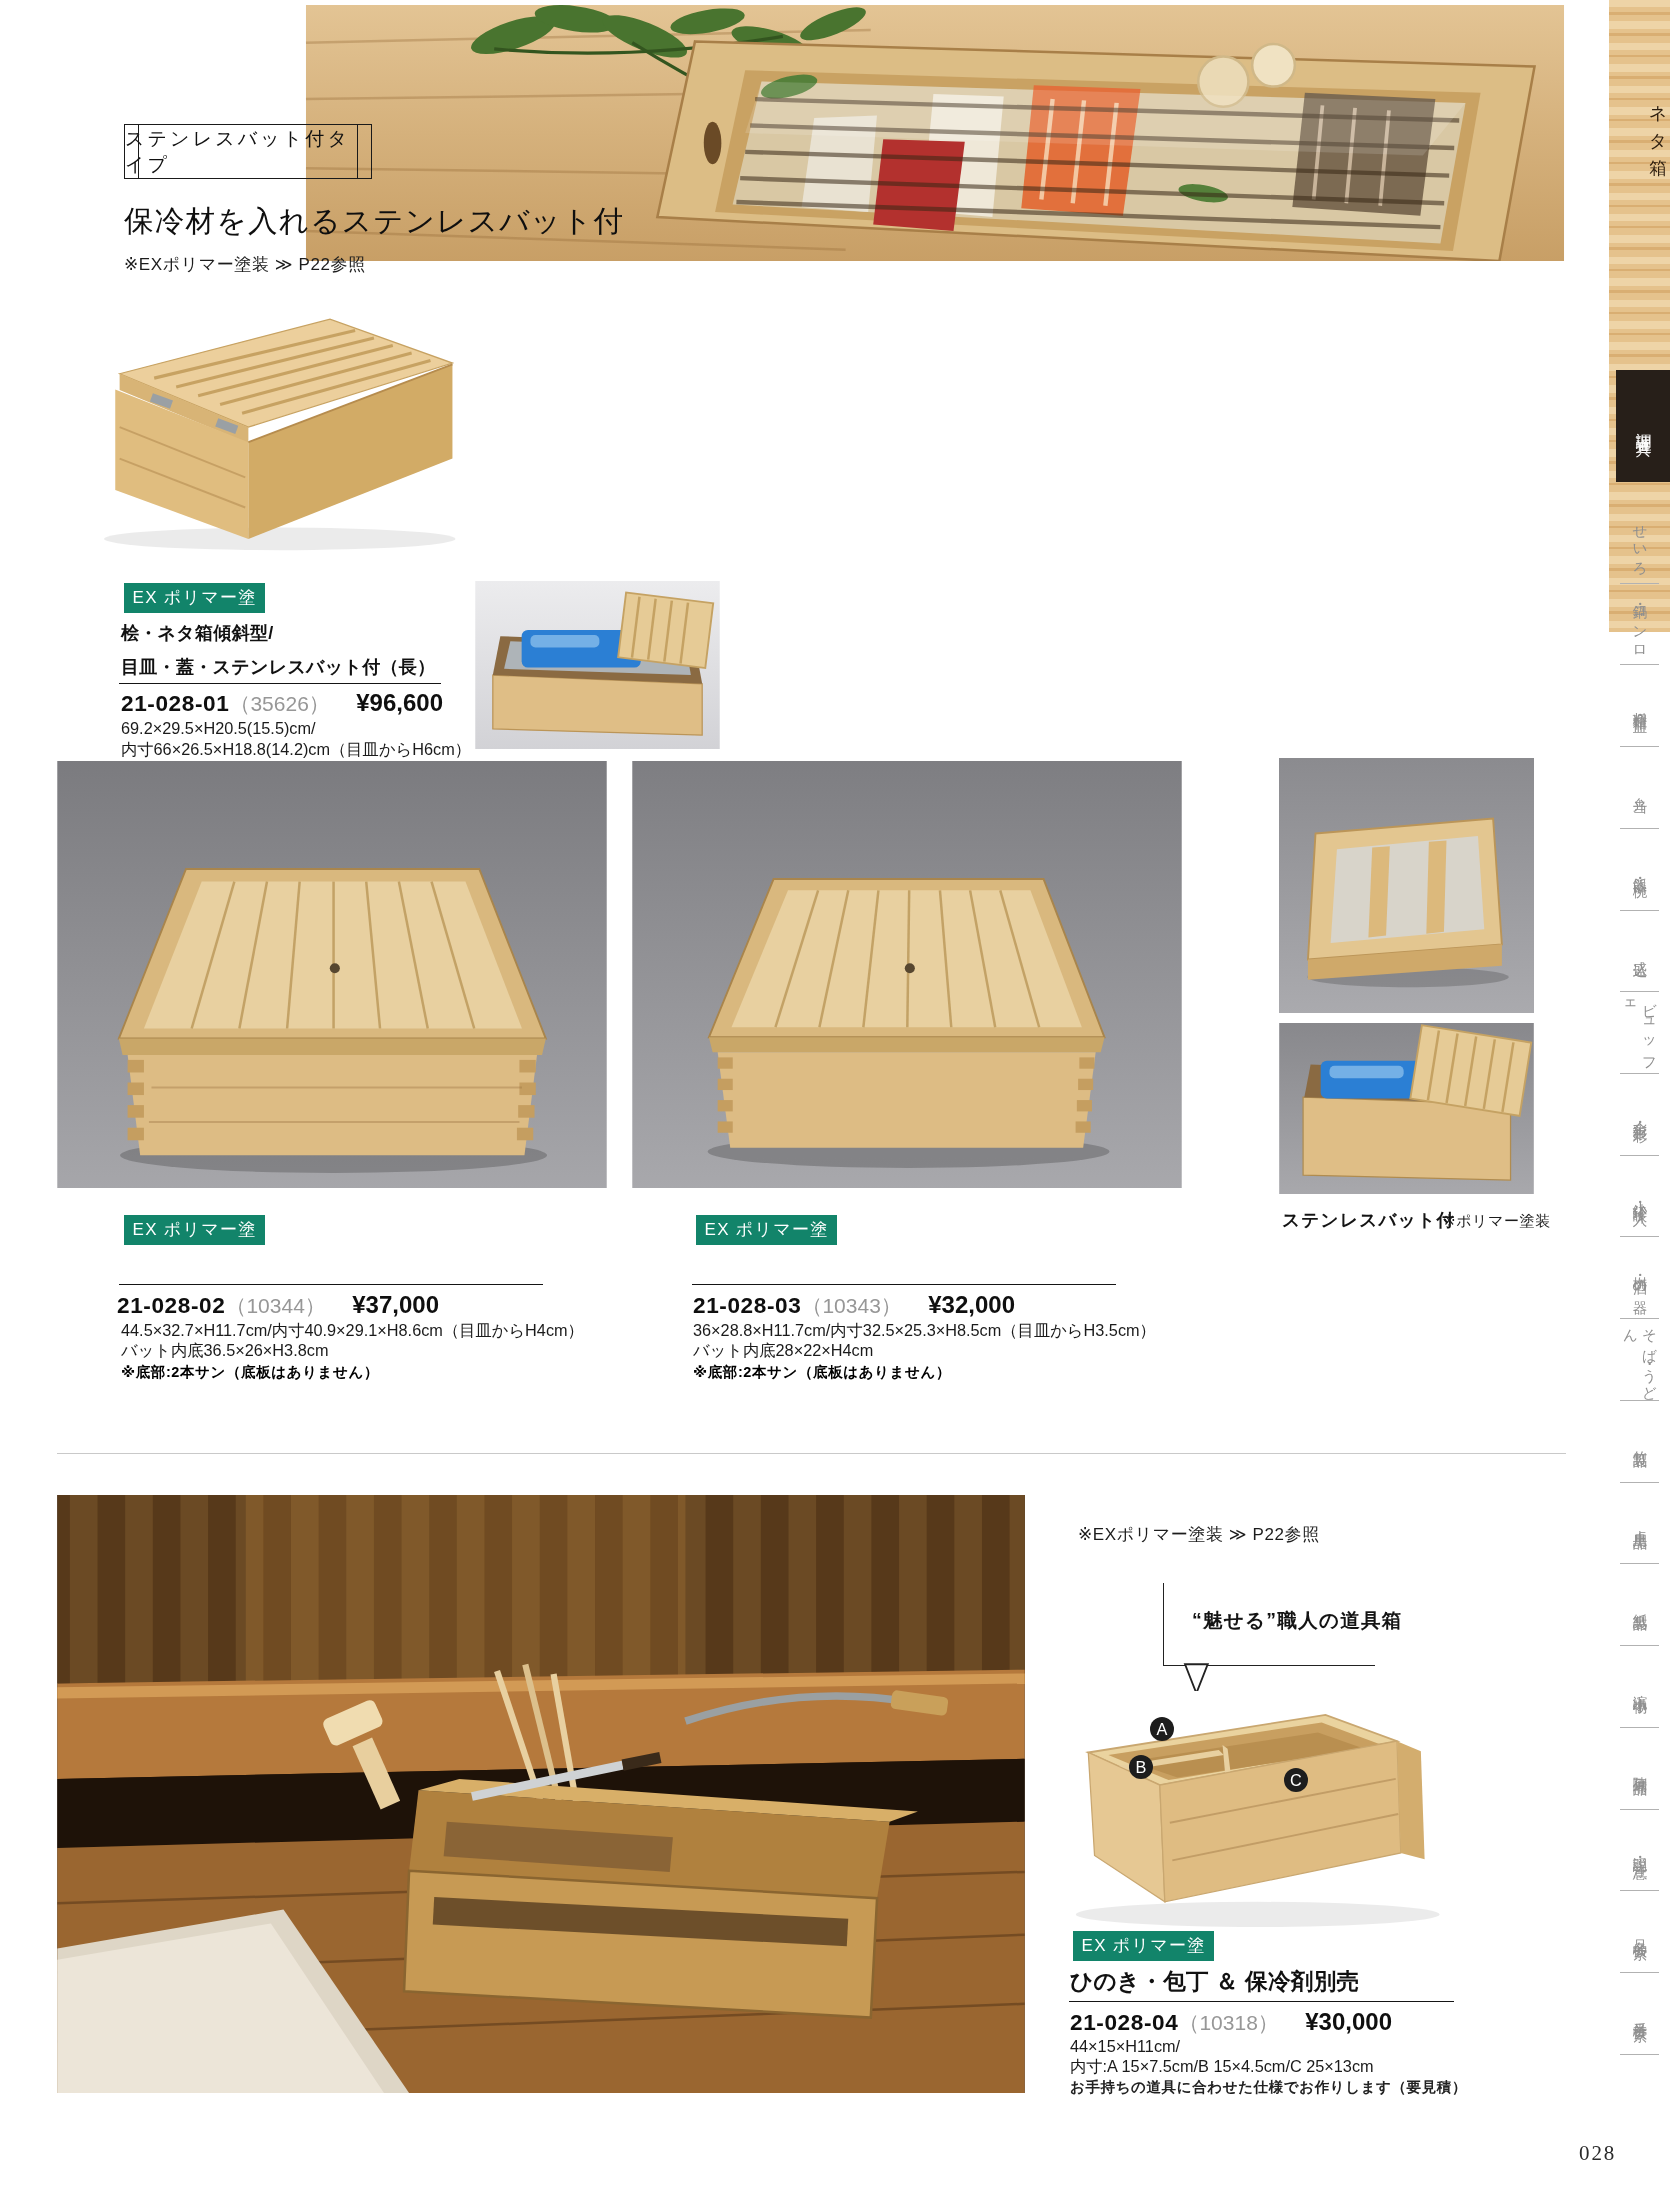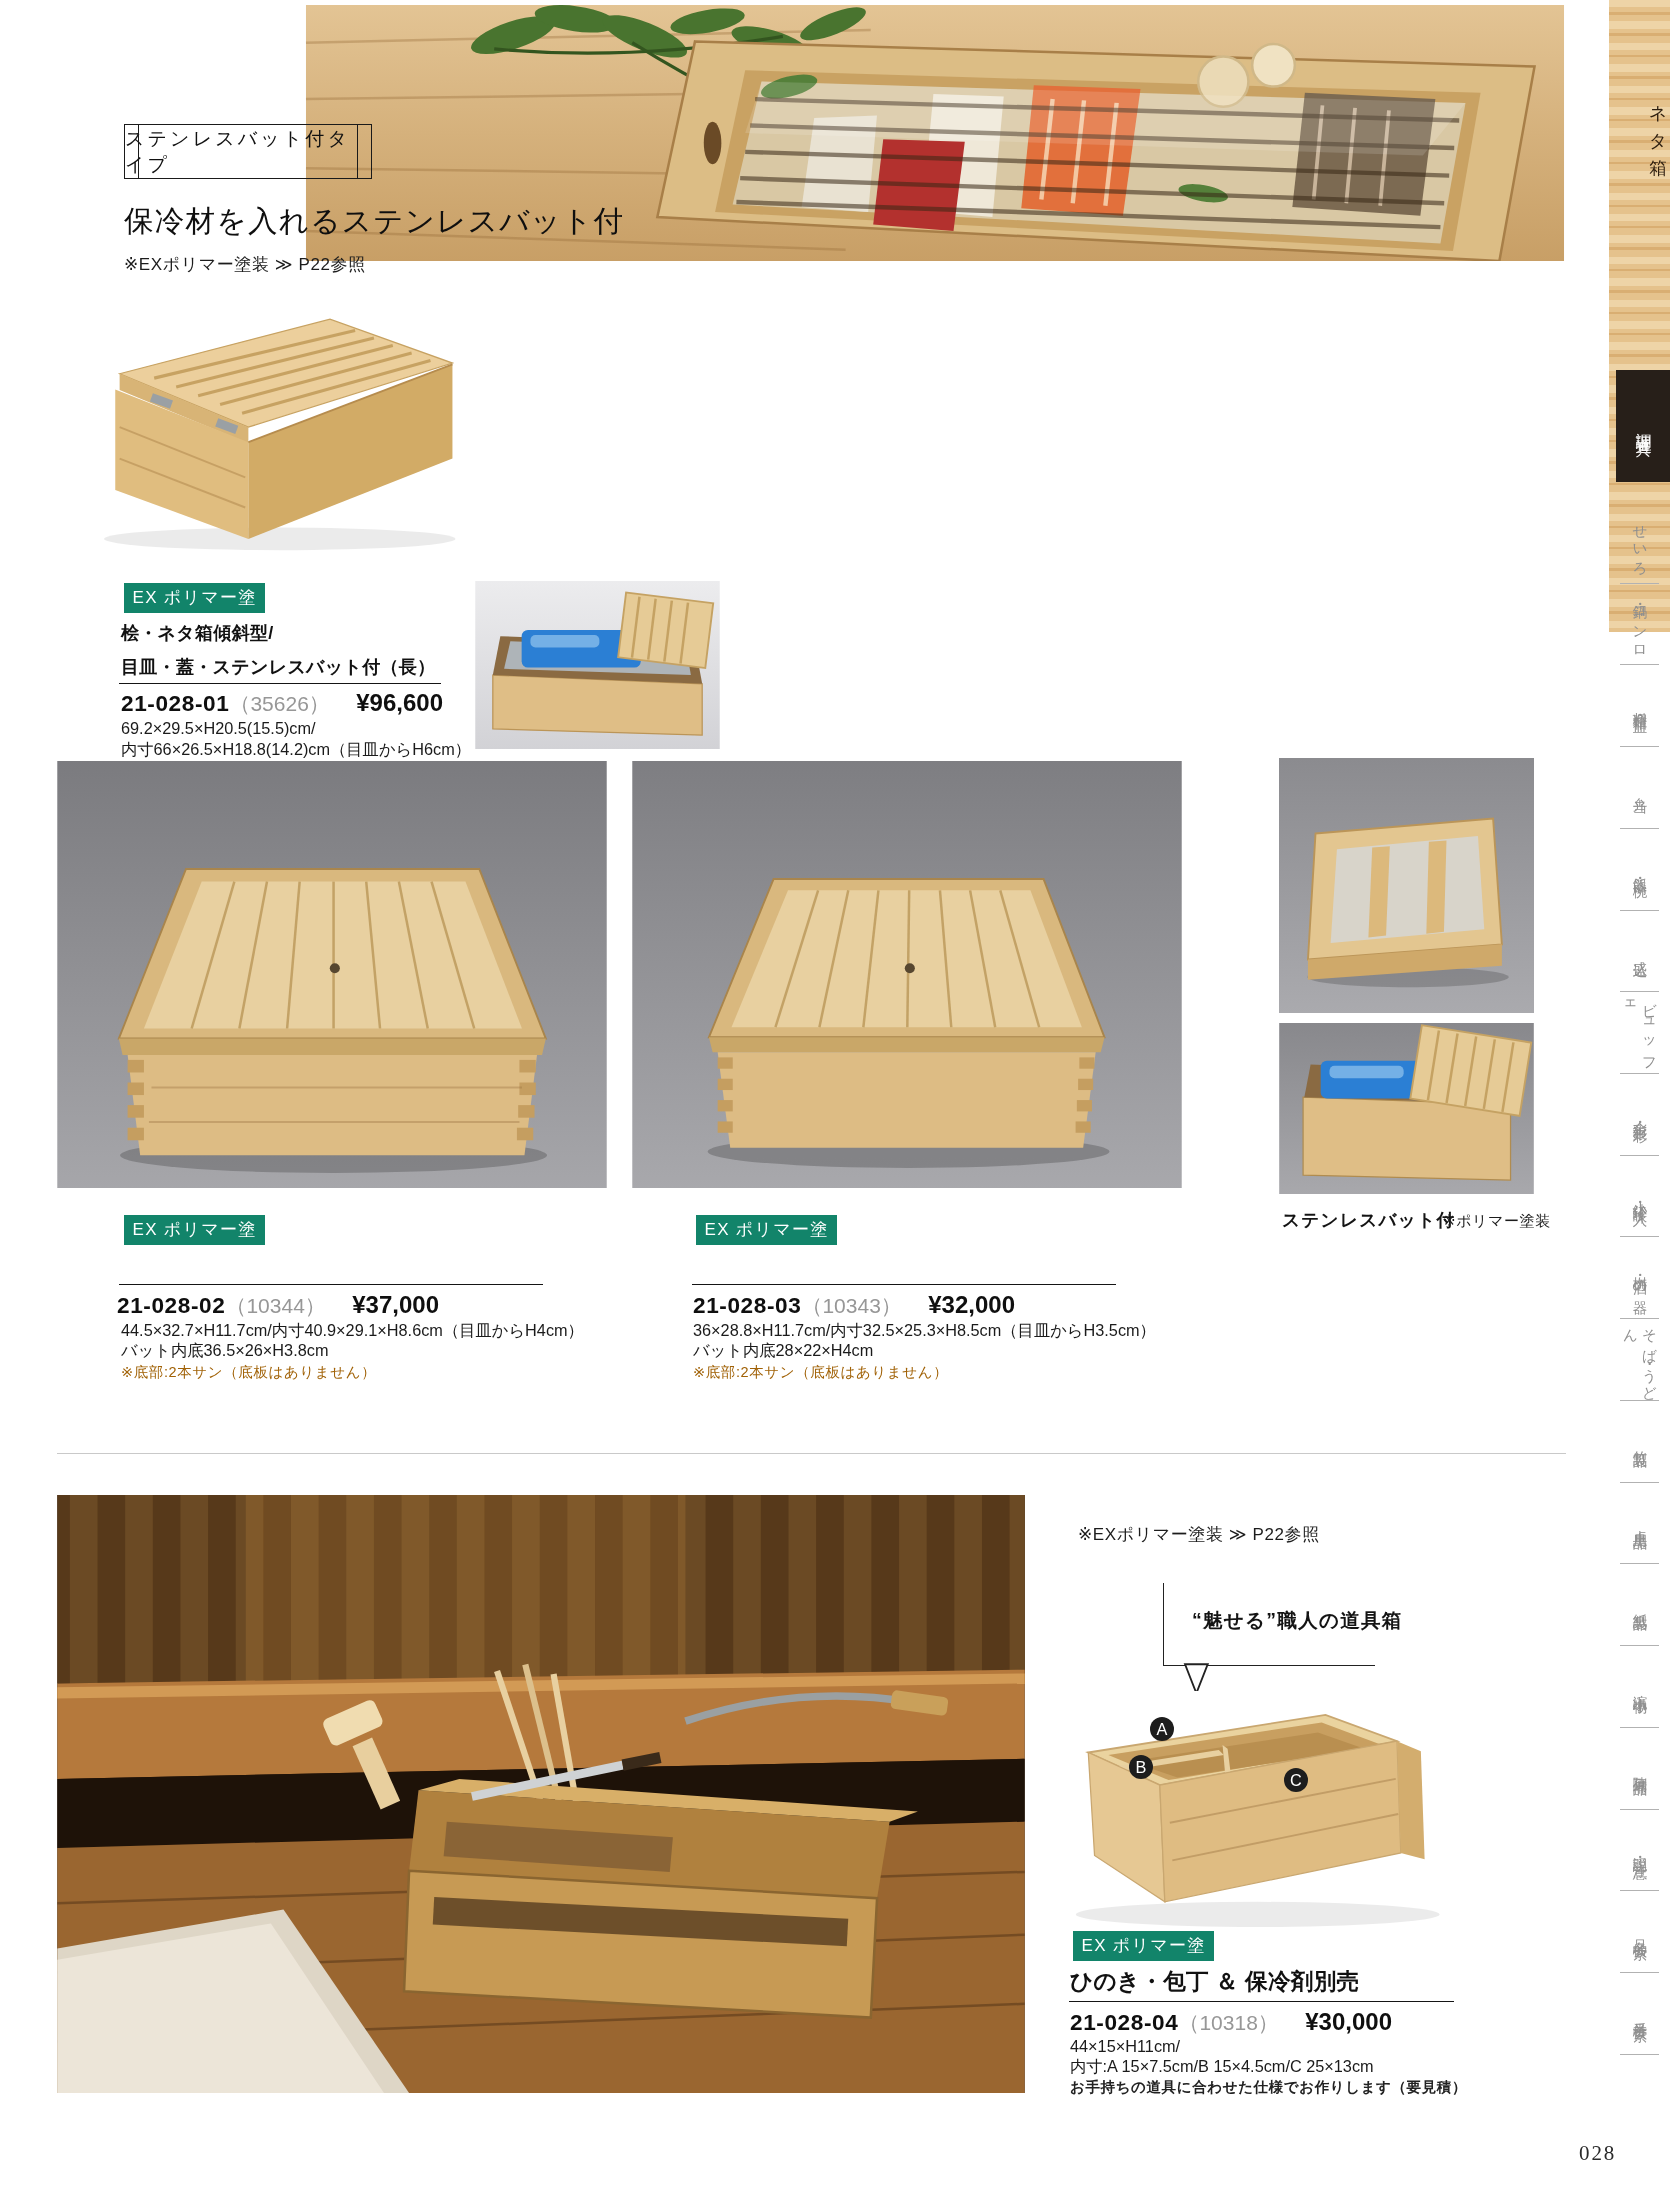--- a/index.html
+++ b/index.html
@@ -22,21 +22,21 @@
 
   .badge{position:absolute;width:141px;height:30px;background:#12846a;color:#fff;text-align:center;
          font-size:17px;line-height:30px;letter-spacing:1.3px;}
   .pname{position:absolute;font-weight:bold;font-size:18px;color:#111;letter-spacing:0.3px;line-height:33px;}
   .rule{position:absolute;height:0;border-top:1.9px solid #151515;}
   .coderow{position:absolute;display:flex;align-items:baseline;}
   .code{font-size:22.6px;font-weight:bold;color:#0f0f0f;letter-spacing:0.6px;}
   .codesub{font-size:21px;color:#979797;}
   .price{font-size:24px;font-weight:bold;color:#0f0f0f;margin-left:26.4px;}
   .spec{position:absolute;font-size:16.3px;color:#1b1b1b;}
-  .note{position:absolute;font-size:14.5px;color:#a16207;letter-spacing:0.6px;}
+  .note{position:absolute;font-size:14.5px;color:#000000;letter-spacing:0.6px;font-weight:bold;}
   .capmain{position:absolute;font-size:17.6px;font-weight:600;color:#141414;letter-spacing:1.3px;}
 
   .sectionline{position:absolute;left:57px;top:1453px;width:1509px;border-top:1.3px solid #c9c9c9;}
 
   
   .callout-v{position:absolute;left:1163px;top:1583px;width:0;height:83px;border-left:1.9px solid #222;}
   .callout-h{position:absolute;left:1163px;top:1665px;width:212px;border-top:1.9px solid #222;}
   .callout-text{position:absolute;left:1192px;top:1607px;font-size:19.5px;font-weight:600;color:#141414;letter-spacing:1.3px;}
 
   

